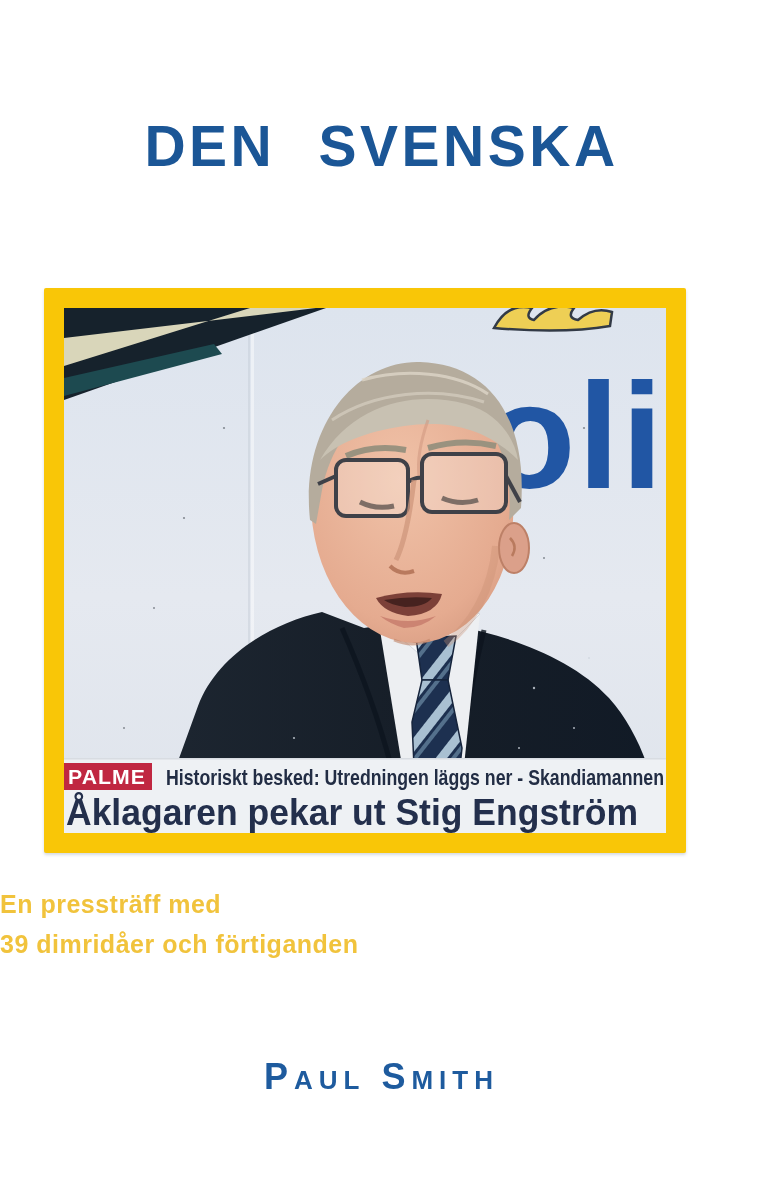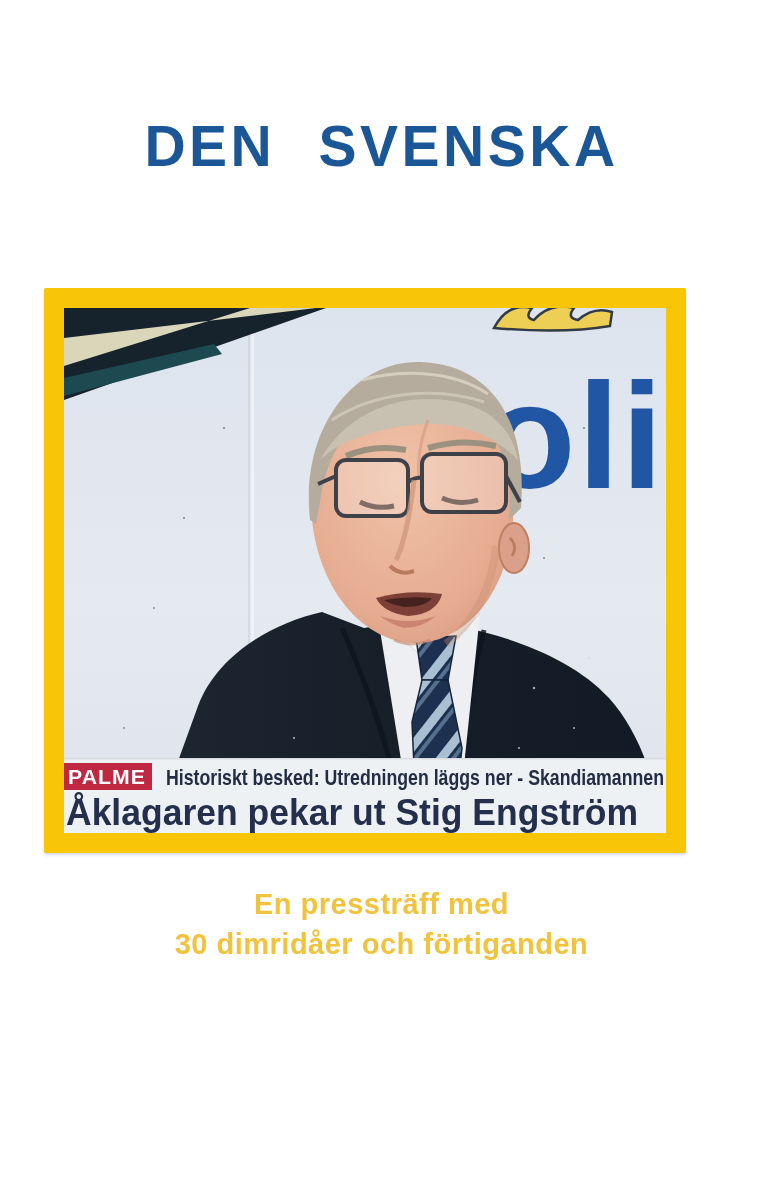--- a/index.html
+++ b/index.html
@@ -17,22 +17,22 @@
   .title .tline{display:block;}
   
   .photo-frame{
     position:absolute;left:44px;top:288px;width:602px;height:525px;
     background:#f9c607;padding:20px;border-radius:2px;
     box-shadow:0 2px 3px rgba(90,110,140,.25);
   }
   .photo-frame svg{display:block;background:#e2e7ee;}
   
   .subtitle{
-    position:absolute;top:884px;left:0;width:763px;text-align:center;
-    color:#f1c33c;font-size:29px;line-height:40px;font-weight:bold;letter-spacing:.5px;
+    position:absolute;top:884px;left:0;width:763px;text-align:left;
+    color:#f1c33c;font-size:25px;line-height:40px;font-weight:bold;letter-spacing:.5px;
   }
   .subtitle span{display:block;}
   
   .author{
     position:absolute;top:1056px;left:0;width:763px;text-align:center;
     color:#1e5b9e;font-weight:bold;font-size:26px;letter-spacing:6px;
   }
   .author .big{font-size:36px;letter-spacing:6px;}
   .author .word-gap{display:inline-block;width:16px;}
 </style>
@@ -179,17 +179,20 @@
           <text x="4" y="476" font-family="Liberation Sans, sans-serif" font-weight="bold" font-size="20" fill="#ffffff" letter-spacing="1" textLength="78" lengthAdjust="spacingAndGlyphs">PALME</text>
           <text x="102" y="477" font-family="Liberation Sans, sans-serif" font-weight="bold" font-size="21.5" fill="#222d44" textLength="498" lengthAdjust="spacingAndGlyphs">Historiskt besked: Utredningen läggs ner - Skandiamannen</text>
           <text x="2" y="517" font-family="Liberation Sans, sans-serif" font-weight="bold" font-size="37" fill="#232f4c" textLength="572" lengthAdjust="spacingAndGlyphs">Åklagaren pekar ut Stig Engström</text>
         </g>
       </g>
     </svg>
   </div>
 
   <div class="subtitle">
     <span>En pressträff med</span>
-    <span>30 dimridåer och förtiganden</span>
+    <span>39 dimridåer och förtiganden</span>
   </div>
 
+  <div class="author">
+    <span class="big">P</span><span>AUL</span><span class="word-gap"></span><span class="big">S</span><span>MITH</span>
+  </div>
 
 </div>
 
 </body></html>

